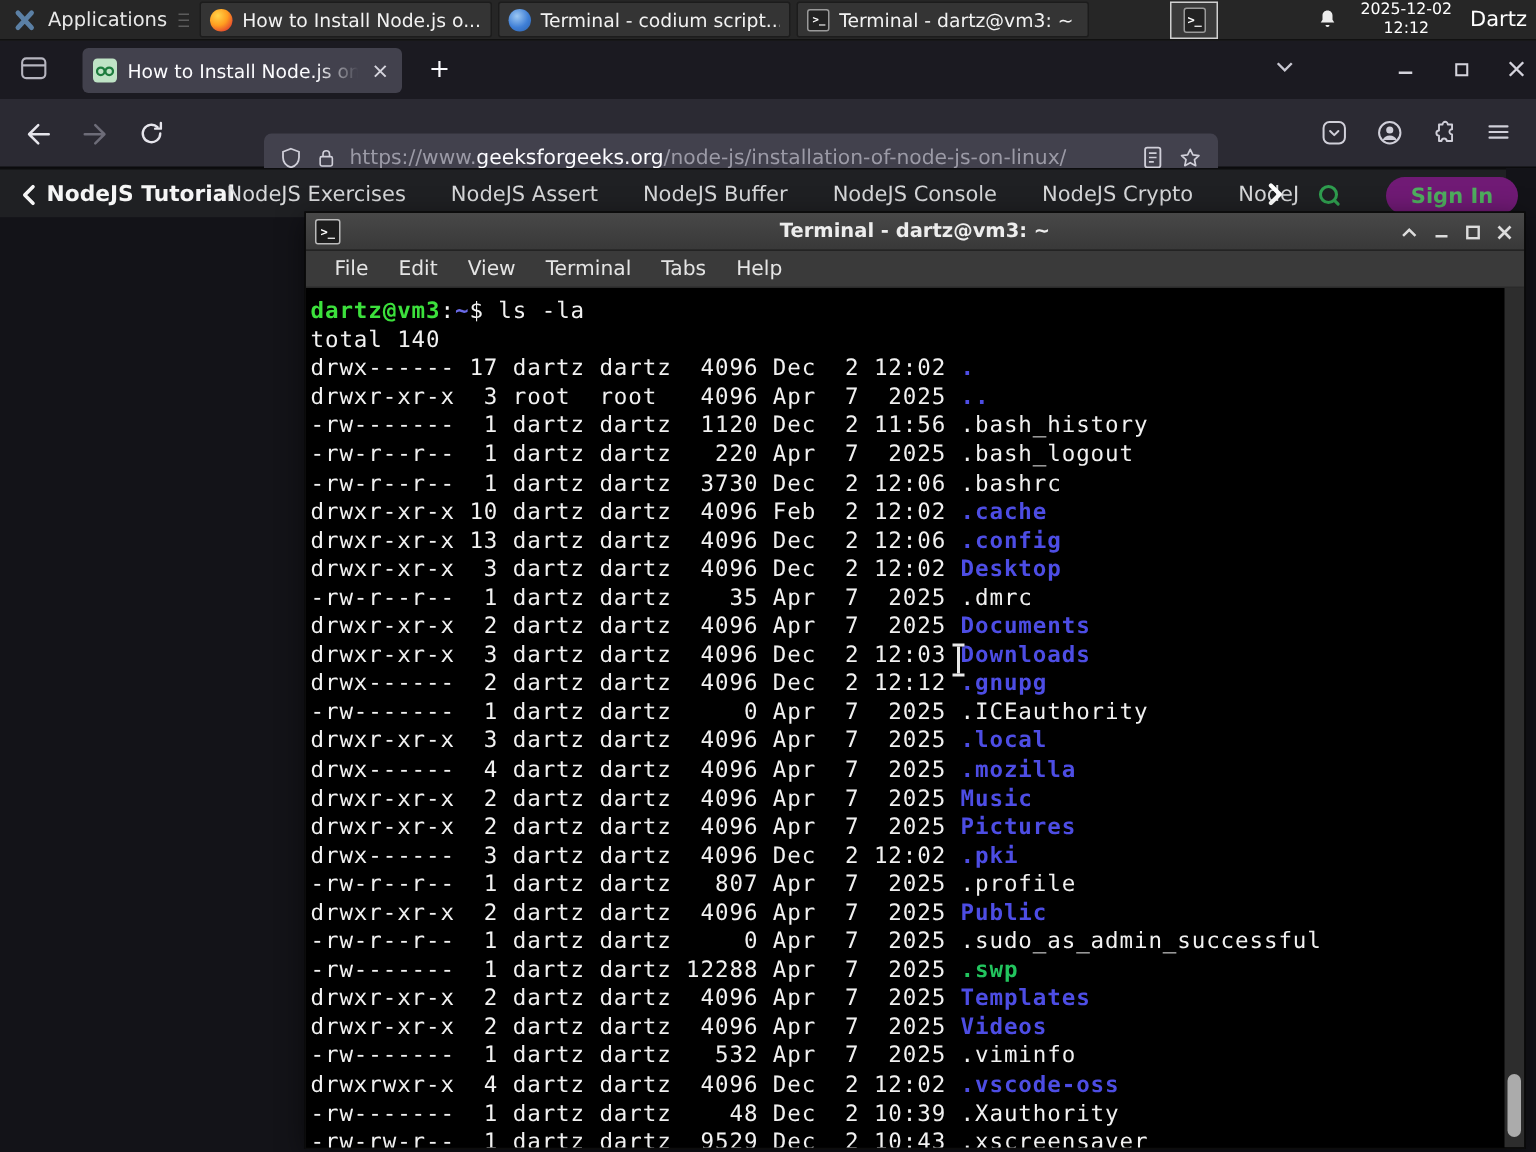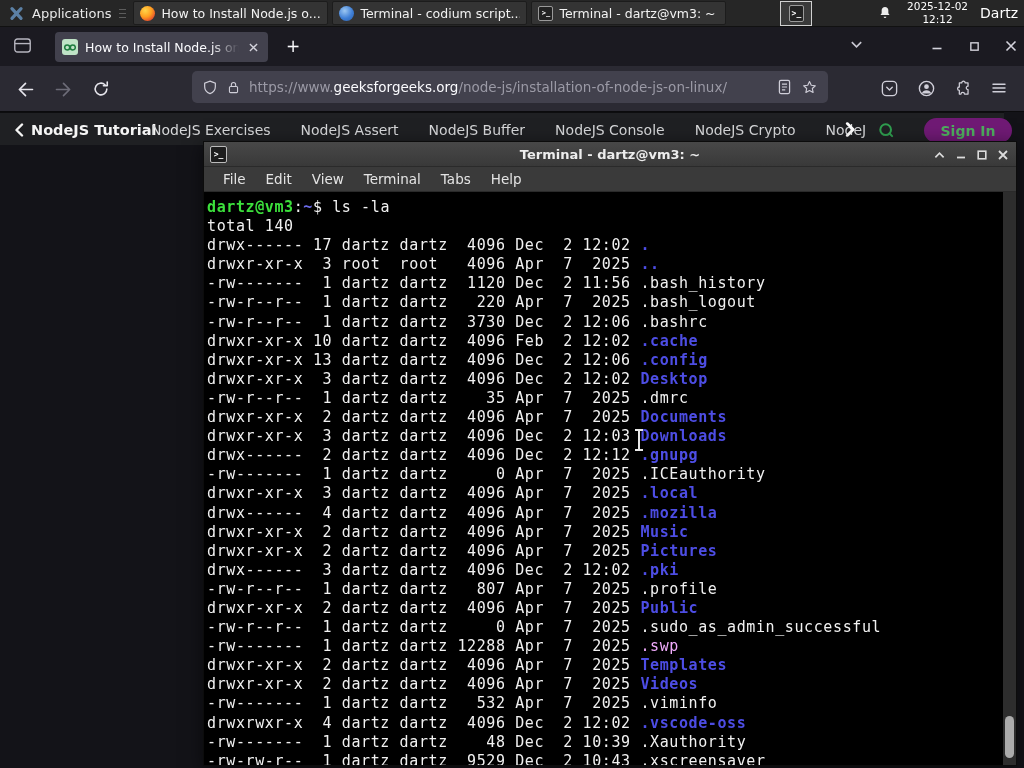--- a/index.html
+++ b/index.html
@@ -45,22 +45,22 @@
   .tab-close { display:flex; padding:3px; border-radius:3px; }
   .newtab { position:absolute; left:281px; top:8px; width:24px; height:24px; border-radius:4px;
     color:#fbfbfe; font-size:17px; line-height:22px; text-align:center; font-weight:400; }
   .alltabs { position:absolute; left:849px; top:10px; }
   .winbtn { position:absolute; top:8px; width:24px; height:22px; display:flex; align-items:center; justify-content:center; }
   .b-min { left:925px; } .b-max { left:962px; } .b-close { left:999px; }
 
   .toolbar { position:absolute; top:66px; left:0; width:1024px; height:46px; background:#2b2a33;
     border-bottom:1px solid #0b0b0d; }
   .tbtn { position:absolute; top:11px; display:flex; padding:2px; }
-  .urlbar { position:absolute; left:176px; top:5px; width:636px; height:32px; background:#42414d;
-    border-radius:5px; display:flex; align-items:center; gap:9px; padding:0 10px;margin-left:16px; }
+  .urlbar { position:absolute; left:176px; top:23px; width:636px; height:32px; background:#42414d;
+    border-radius:5px; display:flex; align-items:center; gap:9px; padding:0 10px; }
   .urltext { font-size:13.5px; white-space:nowrap; overflow:hidden; }
   .u-dim { color:#9b9aa6; } .u-dom { color:#fbfbfe; }
   .in-url { position:absolute; top:8px; display:flex; }
   .reader { right:36px; } .star { right:10px; }
 
   
   .pagenav { position:absolute; top:112px; left:0; width:1004px; height:33px; background:#1f2023;
     border-top:1px solid #0d0d0f; }
   .back-link { position:absolute; left:14px; top:0; height:33px; display:flex; align-items:center;
     gap:7px; color:#f5f5f5; font-size:14.5px; font-weight:bold; }
@@ -90,21 +90,21 @@
   .t-body { position:absolute; top:50px; left:0; right:0; bottom:0; background:#000; overflow:hidden; }
   #term-output { position:absolute; left:3px; top:6px;
     font-family:"DejaVu Sans Mono",monospace; font-size:15px; letter-spacing:0.6px;
     line-height:19.1px; color:#f1f1f1; }
   .tline { white-space:pre; height:19.1px; }
   .c-green { color:#3ce03c; font-weight:bold; }
   .c-blue  { color:#6a6ae8; font-weight:bold; }
   .c-fg    { color:#f1f1f1; }
   .n-dir   { color:#4d4de4; font-weight:bold; }
   .n-file  { color:#f1f1f1; }
-  .n-dim   { color:#f0abfc; }
+  .n-dim   { color:#22c55e;font-weight:bold; }
   .t-scrollbar { position:absolute; right:0; top:0; bottom:0; width:13px; background:#2d2d2d; }
   .t-thumb { position:absolute; left:2px; width:9px; height:42px; bottom:7px; background:#ababab; border-radius:5px; }
 
   
   .ibeam { position:absolute; left:634px; top:429px; width:10px; height:22px; z-index:50;
     filter:drop-shadow(0 0 1px #000); }
   .ibeam .v { position:absolute; left:4px; top:2px; width:2px; height:18px; background:#e8e8e8; }
   .ibeam .h1,.ibeam .h2 { position:absolute; left:1px; width:8px; height:2px; background:#e8e8e8; }
   .ibeam .h1 { top:0; } .ibeam .h2 { bottom:0; }
 

